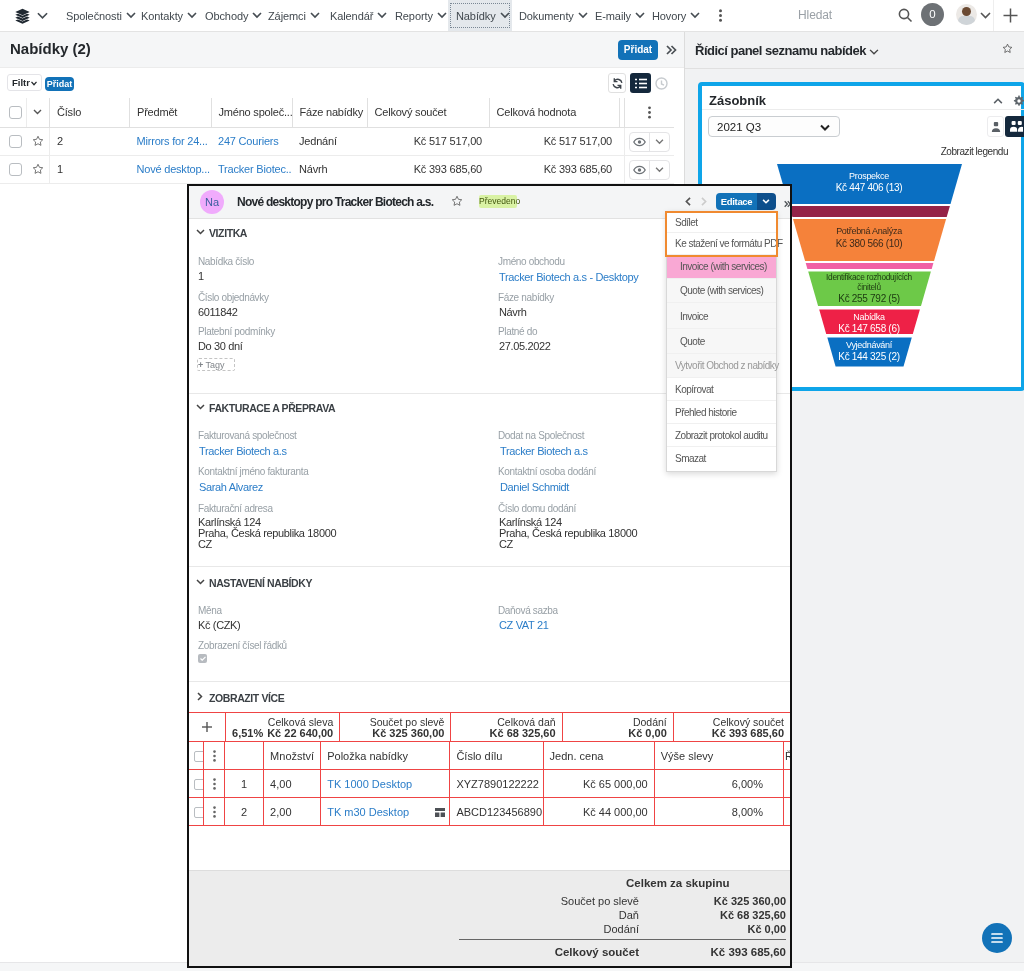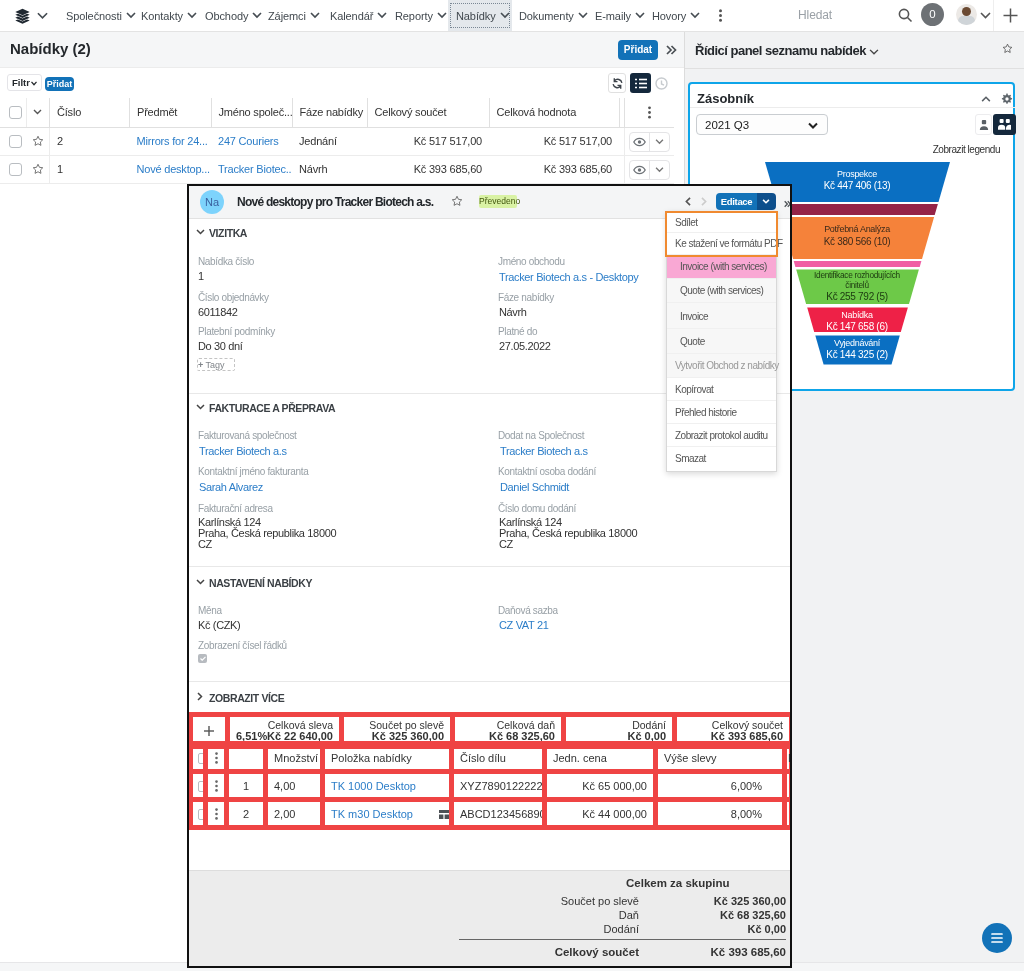--- a/index.html
+++ b/index.html
@@ -24,38 +24,38 @@
 #filterrow { left:0; top:68px; width:684px; height:30px; background:#fff; }
 #srch { position:absolute; left:77px; top:5px; width:505px; height:20px; border:1px solid #e6e6e8; border-radius:3px; background:#fff; font-size:11px; letter-spacing:-0.2px; color:#9aa0a6; line-height:18px; padding-left:6px; }
 
 table.list { border-collapse:collapse; table-layout:fixed; width:674px; font-size:11px; letter-spacing:-0.2px; }
 table.list td { border-bottom:1px solid #ececec; height:28px; padding:0 7px; white-space:nowrap; overflow:hidden; }
 table.list tr.hd td { height:29px; border-bottom:1px solid #e0e0e0; font-size:11px; color:#333; }
 
 
 #rpanel { left:684px; top:32px; width:340px; height:939px; background:#f1f2f3; border-left:1px solid #dcdcdc; }
 #rtitle { position:absolute; left:10px; top:11px; font-size:13px; letter-spacing:-0.5px; font-weight:bold; color:#24282c; }
-#zcard { position:absolute; left:3px; top:50px; width:327px; height:309px; background:#fff; border:2px solid #0ea5e9; border-radius:4px; }
+#zcard { position:absolute; left:13px; top:50px; width:327px; height:309px; background:#fff; border:4px solid #0ea5e9; border-radius:4px; }
 
 
 #modal { left:187px; top:184px; width:605px; height:784px; background:#fff; border:2px solid #111; z-index:40; overflow:hidden; }
 #mhead { position:absolute; left:0; top:0; width:601px; height:33px; background:#f4f5f6; border-bottom:1px solid #e2e2e2; }
 .seclbl { font-size:10.5px; letter-spacing:-0.4px; font-weight:bold; color:#3b4045; }
 .flbl { font-size:10px; letter-spacing:-0.35px; color:#98a0a6; }
 .fval { font-size:11px; letter-spacing:-0.35px; color:#333; }
 .hr { position:absolute; left:0; width:601px; border-top:1px solid #e8e8e8; }
 
 
 #ddmenu { position:absolute; left:477px; top:25px; width:111px; background:#fff; border:1px solid #d8d8d8; box-shadow:0 2px 6px rgba(0,0,0,.15); z-index:50; }
 #ddmenu .it { font-size:10px; letter-spacing:-0.5px; color:#555; padding:0 8px; height:24px; line-height:24px; border-bottom:1px solid #f0f0f0; white-space:nowrap; }
 #ddmenu .it.s { height:21.4px; line-height:21.4px; }
 
 
 .mtbl { border-collapse:collapse; table-layout:fixed; font-size:11px; color:#333; }
-.mtbl td { border:5px solid #ef4444; padding:0 6px; white-space:nowrap; overflow:hidden; }
+.mtbl td { border:1px solid #ef4444; padding:0 6px; white-space:nowrap; overflow:hidden; }
 </style>
 </head>
 <body>
 <div id="root">
 
   <div class="abs" id="navbar">
     <svg class="abs" style="left:14px;top:8px" width="17" height="16" viewBox="0 0 26 24">
       <g fill="#1e2730">
         <path d="M13 1 L24 6 L13 11 L2 6 Z"></path>
         <path d="M2 10.2 L6 8.4 L13 11.6 L20 8.4 L24 10.2 L13 15.2 Z"></path>
@@ -343,21 +343,21 @@
             <line x1="1" y1="1" x2="11" y2="1"></line>
             <line x1="1" y1="5" x2="11" y2="5"></line>
             <line x1="1" y1="9" x2="11" y2="9"></line>
           </g>
         </svg>
     </div>
   </div>
 
   <div class="abs" id="modal">
     <div id="mhead">
-      <div class="abs" style="left:11px;top:4px;width:24px;height:24px;border-radius:50%;background:#7dd3fc;color:#3a5f9e;font-size:11px;text-align:center;line-height:24px">Na</div>
+      <div class="abs" style="left:11px;top:4px;width:24px;height:24px;border-radius:50%;background:#f0abfc;color:#3a5f9e;font-size:11px;text-align:center;line-height:24px">Na</div>
       <div class="abs" style="left:48px;top:9px;font-size:12px;letter-spacing:-0.75px;font-weight:bold;color:#24282c;white-space:nowrap">Nové desktopy pro Tracker Biotech a.s.</div>
       <svg class="abs" style="left:262px;top:9px" width="12" height="12" viewBox="0 0 24 24">
           <path d="M12 2.5 L14.9 8.6 L21.5 9.5 L16.7 14.1 L17.9 20.7 L12 17.5 L6.1 20.7 L7.3 14.1 L2.5 9.5 L9.1 8.6 Z" fill="none" stroke="#666" stroke-width="1.8"></path>
         </svg>
       <div class="abs" style="left:290px;top:9px;width:38px;height:13px;background:#d9f2a4;border-radius:2px;font-size:8.5px;color:#42570f;text-align:center;line-height:13px">Převedeno</div>
       <svg class="abs" style="left:496px;top:11px" width="6" height="9" viewBox="0 0 7 11">
           <path d="M6 1 L1.5 5.5 L6 10" fill="none" stroke="#555" stroke-width="2"></path>
         </svg>
       <svg class="abs" style="left:512px;top:11px" width="6" height="9" viewBox="0 0 7 11">
           <path d="M1 1 L5.5 5.5 L1 10" fill="none" stroke="#ccc" stroke-width="2"></path>

